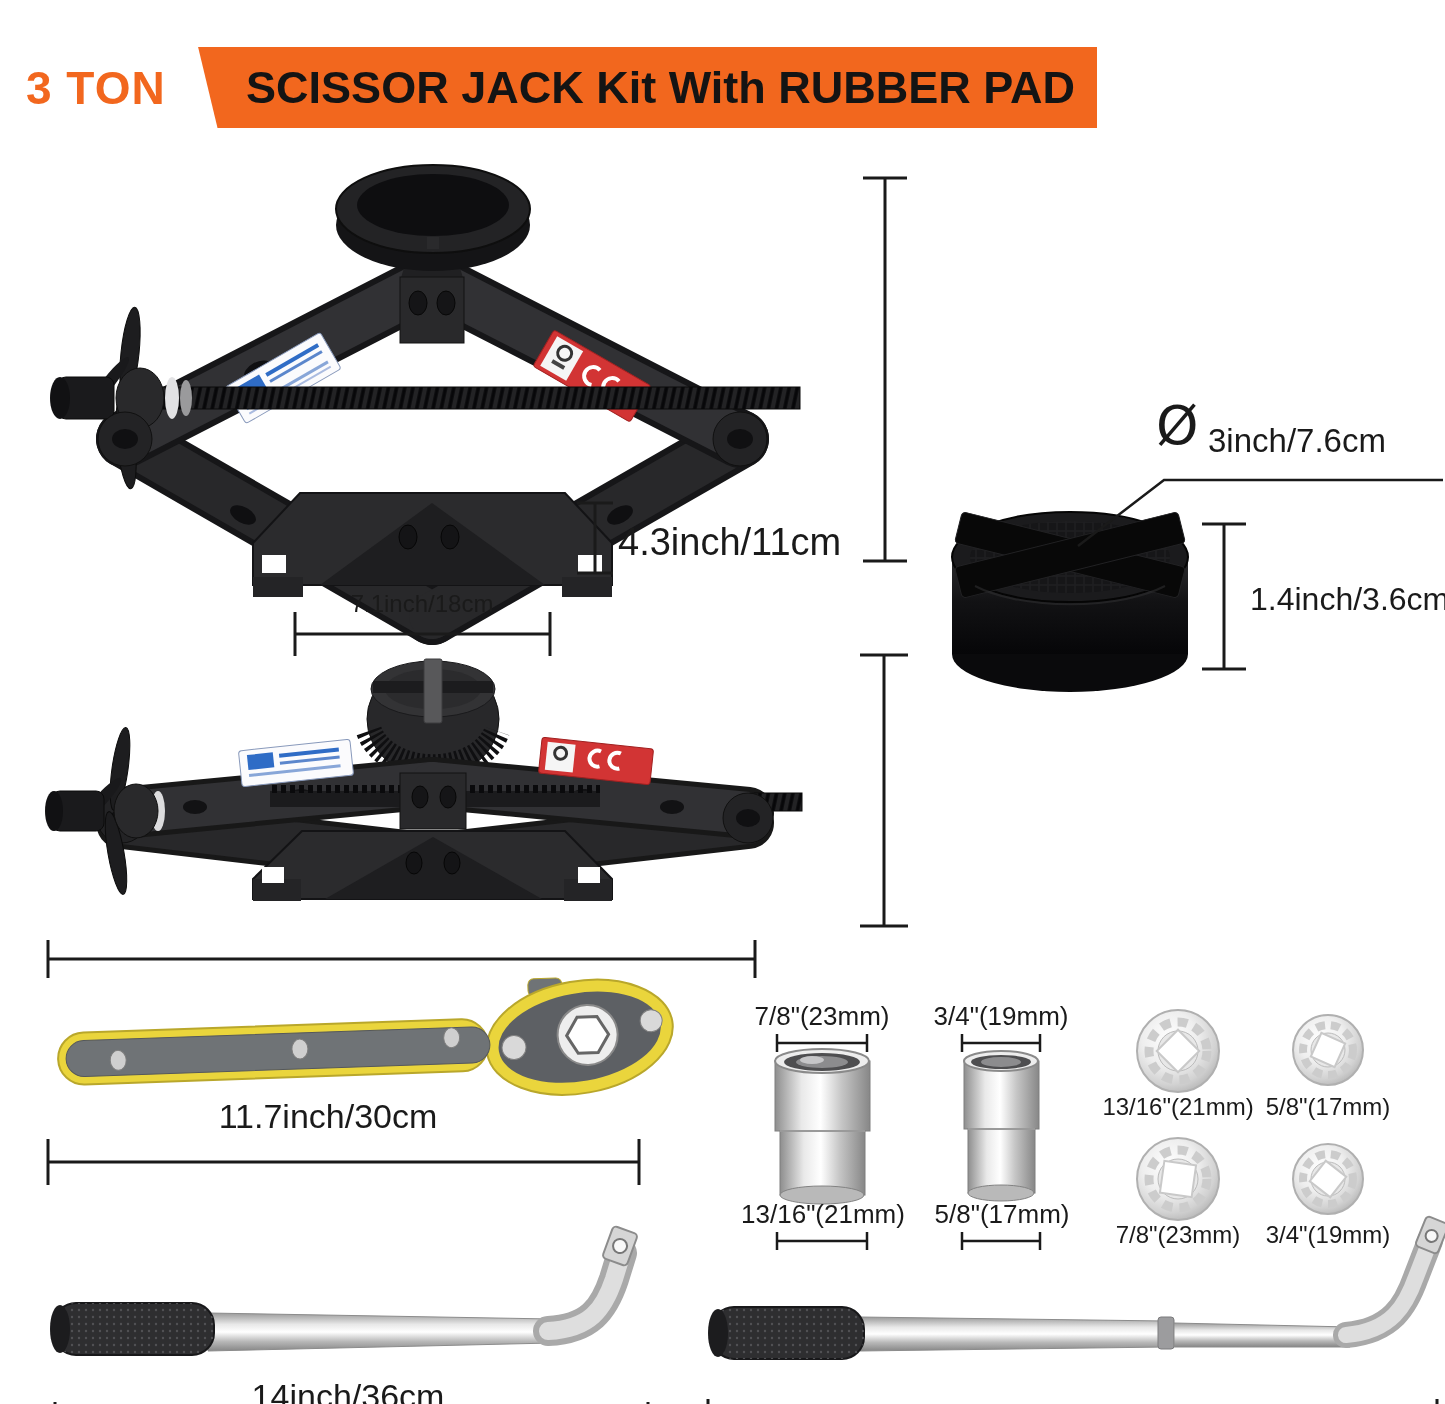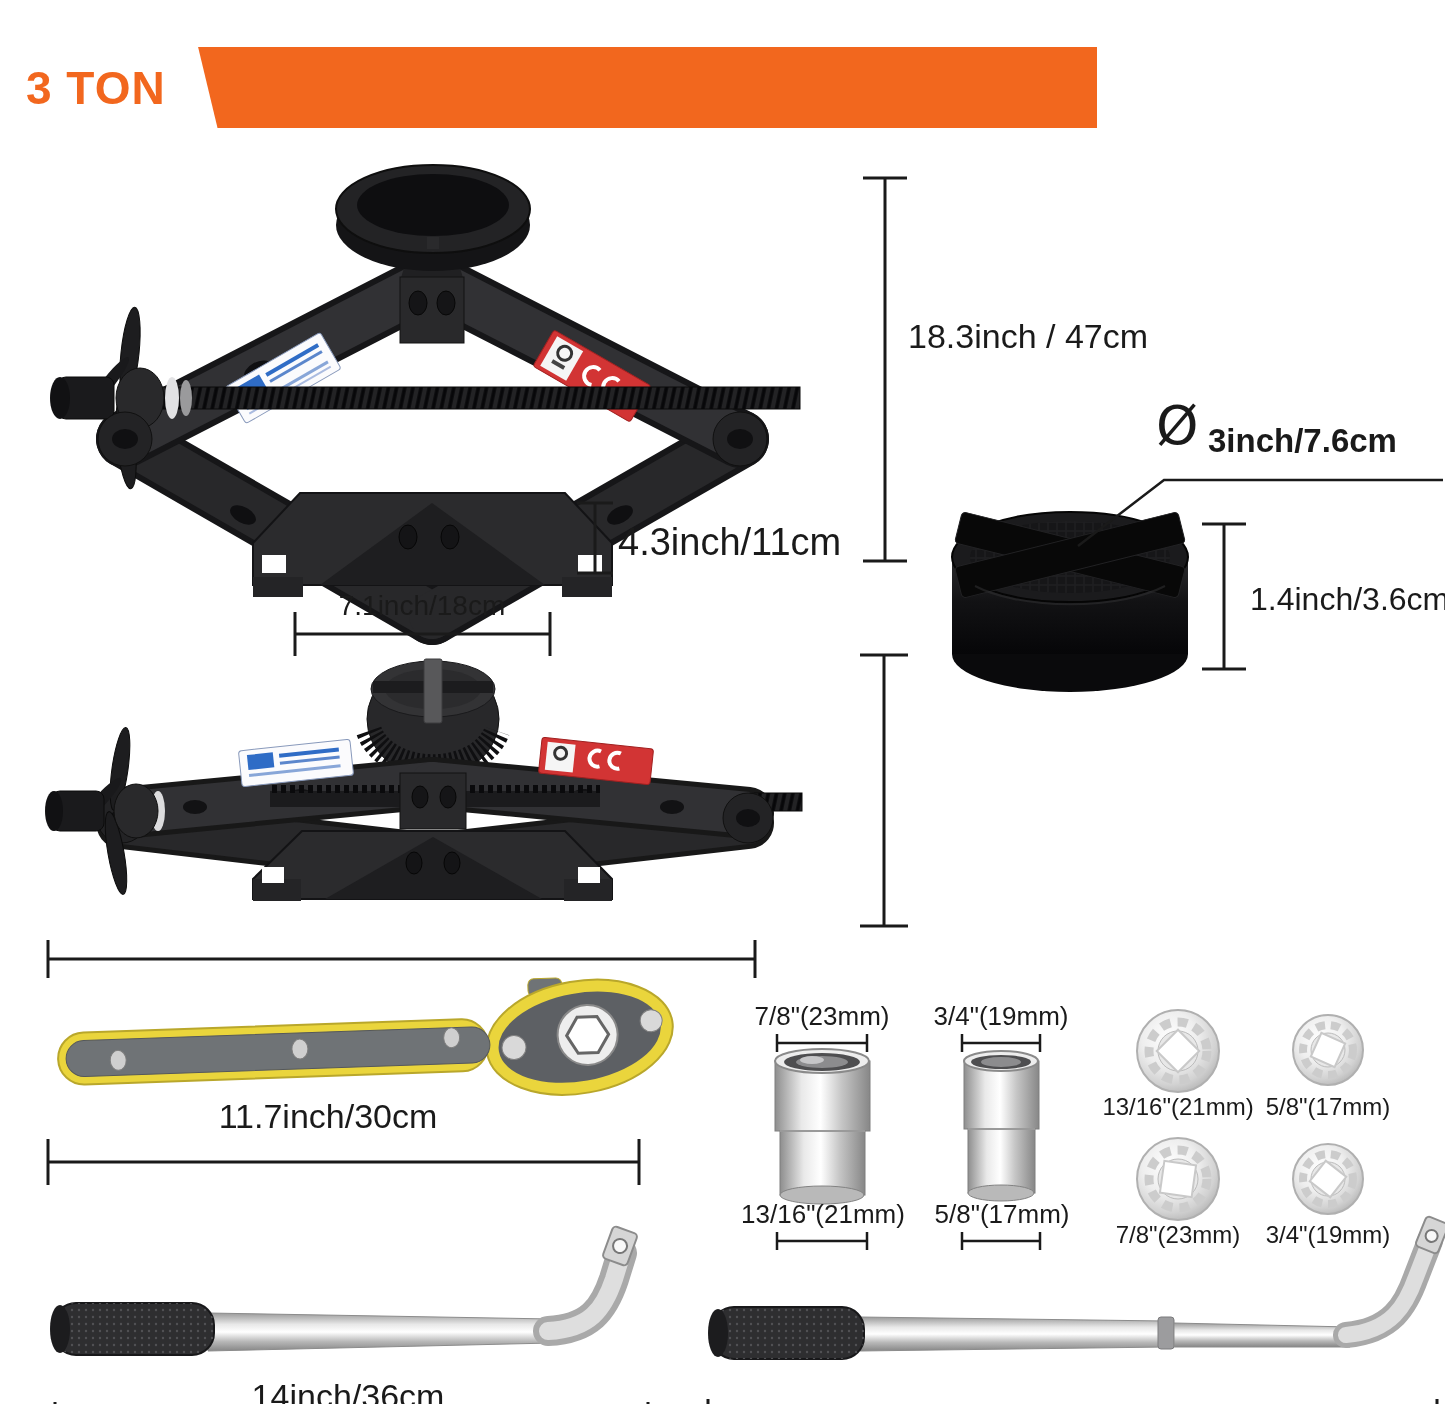--- a/index.html
+++ b/index.html
@@ -21,34 +21,35 @@
     letter-spacing:1px;padding-left:18px;
   }
   .banner .title{
     position:absolute;left:216px;right:0;top:0;height:81px;
     display:flex;align-items:center;justify-content:center;
     font-size:45px;font-weight:bold;color:#141414;letter-spacing:0px;white-space:nowrap;
   }
   .dim-label{position:absolute;white-space:nowrap;color:#1a1a1a;}
   .ctr{transform:translateX(-50%);}
   .fs34{font-size:34px;} .fs33{font-size:33px;} .fs32{font-size:32px;}
-  .fs30{font-size:28px;} .fs29{font-size:38px;} .fs26{font-size:26px;} .fs24{font-size:24px;}
+  .fs30{font-size:24px;} .fs29{font-size:38px;} .fs26{font-size:26px;} .fs24{font-size:24px;}
   .dia-sym{position:absolute;left:1156px;top:358px;font-size:54px;font-weight:400;
     font-family:"DejaVu Sans","Liberation Sans",sans-serif;line-height:1;}
   svg{position:absolute;left:0;top:0;}
 </style>
 </head>
 <body>
 
 <div class="stage">
 
   <div class="banner">
     <div class="badge">
       <span>3 TON</span>
     </div>
+    <div class="title">SCISSOR JACK Kit With RUBBER PAD</div>
   </div>
 
   <svg width="1445" height="1404" viewBox="0 0 1445 1404">
     <defs>
       <linearGradient id="chromeV" x1="0" y1="0" x2="1" y2="0">
         <stop offset="0" stop-color="#8e8e8e"></stop>
           <stop offset="0.28" stop-color="#e9e9e9"></stop>
         <stop offset="0.48" stop-color="#ffffff"></stop>
           <stop offset="0.7" stop-color="#c6c6c6"></stop>
         <stop offset="1" stop-color="#878787"></stop>
@@ -397,26 +398,25 @@
           <line x1="648" y1="1361" x2="648" y2="1399"></line>
       </g>
       <g>
         <line x1="708" y1="1377" x2="1437" y2="1377"></line>
           <line x1="708" y1="1358" x2="708" y2="1396"></line>
           <line x1="1437" y1="1358" x2="1437" y2="1396"></line>
       </g>
     </g>
   </svg>
 
-  <div class="dim-label fs34" style="left:908px;top:276px;">18.3inch / 47cm</div>
   <div class="dim-label fs29" style="left:618px;top:480px;">4.3inch/11cm</div>
   <div class="dim-label fs30 ctr" style="left:422px;top:549px;">7.1inch/18cm</div>
 
   <div class="dia-sym">Ø</div>
-  <div class="dim-label fs33" style="left:1208px;top:381px;font-weight:bold;">3inch/7.6cm</div>
+  <div class="dim-label fs33" style="left:1208px;top:381px;">3inch/7.6cm</div>
   <div class="dim-label fs32" style="left:1250px;top:540px;">1.4inch/3.6cm</div>
 
 
   <div class="dim-label fs34 ctr" style="left:328px;top:1056px;">11.7inch/30cm</div>
 
   <div class="dim-label fs26 ctr" style="left:822px;top:960px;">7/8"(23mm)</div>
   <div class="dim-label fs26 ctr" style="left:1001px;top:960px;">3/4"(19mm)</div>
   <div class="dim-label fs26 ctr" style="left:823px;top:1158px;">13/16"(21mm)</div>
   <div class="dim-label fs26 ctr" style="left:1002px;top:1158px;">5/8"(17mm)</div>
 

